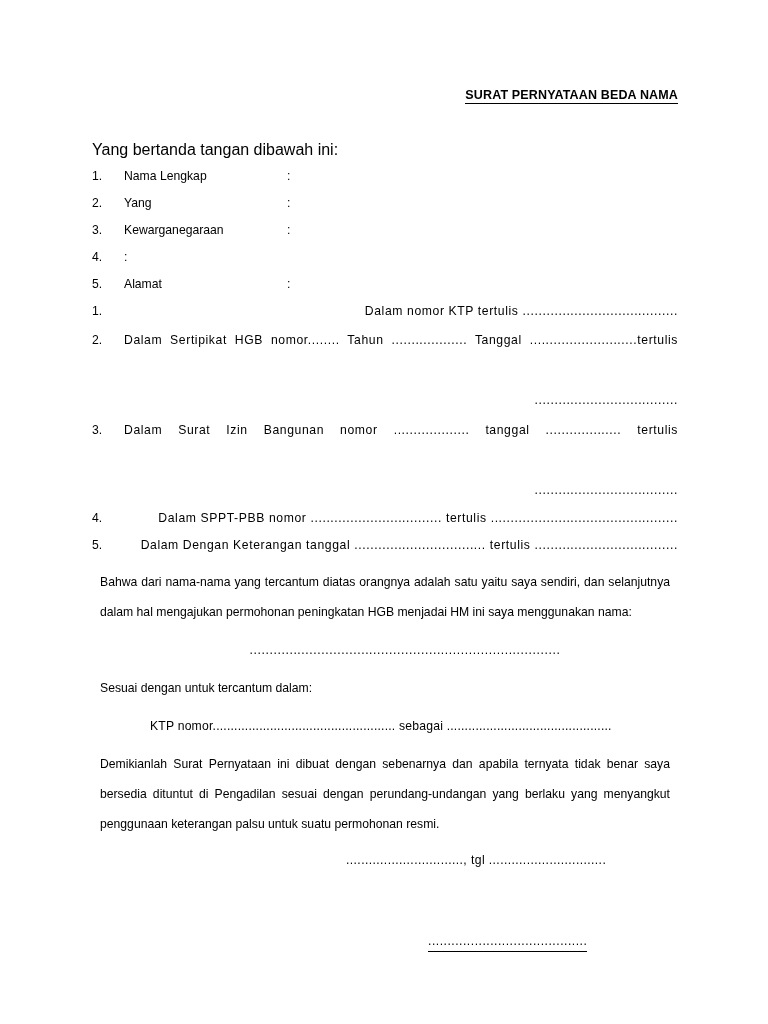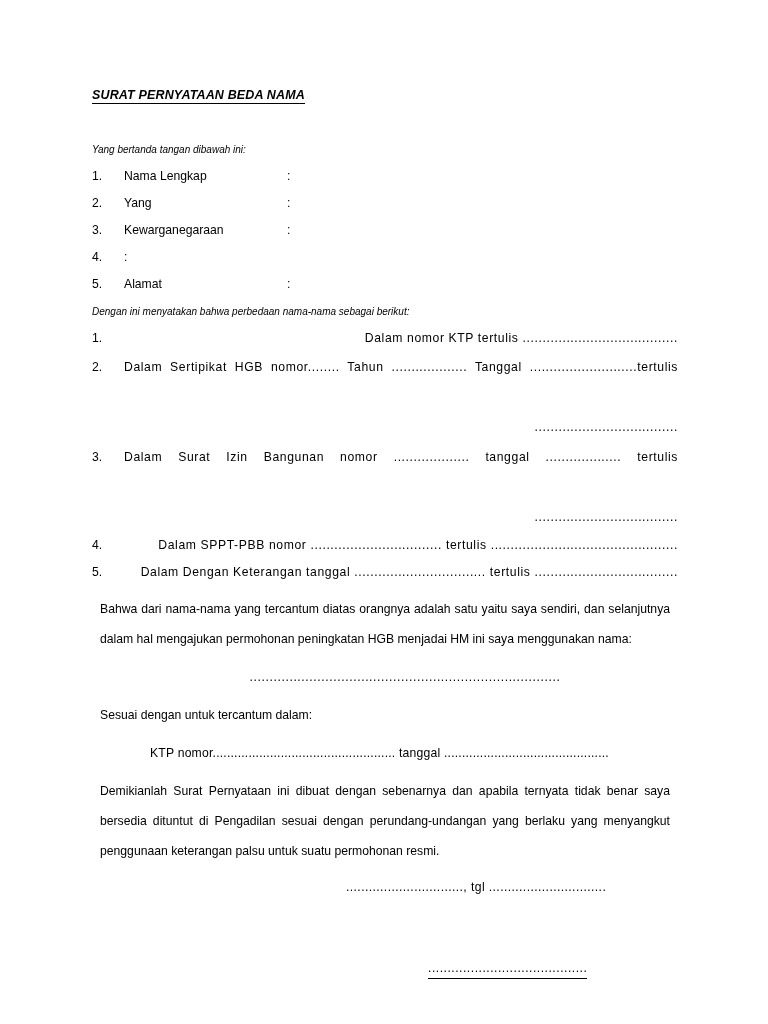--- a/index.html
+++ b/index.html
@@ -24,38 +24,36 @@
   }
   .content {
     position: absolute;
     left: 92px;
     top: 88px;
     width: 586px;
   }
 
   
   .doc-title {
-    text-align: left;
+    text-align: right;
     font-weight: bold;
     font-size: 12.5px;
     letter-spacing: 0.15px;
     margin: 0 0 34px 0;
-    font-style: italic;
   }
   .doc-title span {
     border-bottom: 1.4px solid #000;
     padding-bottom: 1px;
   }
 
   
   .line {
-    font-size: 10px;
+    font-size: 16px;
     line-height: 27px;
     margin: 0;
-    font-style: italic;
   }
   .para {
     font-size: 12.2px;
     line-height: 30px;
     margin: 8px;
     text-align: justify;
     text-justify: inter-word;
   }
 
   
@@ -183,21 +181,20 @@
     <div class="field-row">
       <span class="field-num">4.</span>
       <span class="field-colon">:</span>
     </div>
     <div class="field-row">
       <span class="field-num">5.</span>
       <span class="field-label">Alamat</span>
       <span class="field-colon">:</span>
     </div>
 
-    <p class="line">Dengan ini menyatakan bahwa perbedaan nama-nama sebagai berikut:</p>
 
     <div class="stmt-row">
       <span class="stmt-num">1.</span>
       <span class="stmt-body dots">Dalam nomor KTP tertulis .......................................</span>
     </div>
 
     <div class="stmt-row tall">
       <span class="stmt-num">2.</span>
       <span class="stmt-body justified dots"><span>Dalam Sertipikat HGB nomor........ Tahun ................... Tanggal ...........................tertulis</span><span class="force"></span></span>
     </div>
@@ -224,21 +221,21 @@
       <span class="stmt-num">5.</span>
       <span class="stmt-body dots">Dalam Dengan Keterangan tanggal ................................. tertulis ....................................</span>
     </div>
 
     <p class="para">Bahwa dari nama-nama yang tercantum diatas orangnya adalah satu yaitu saya sendiri, dan selanjutnya dalam hal mengajukan permohonan peningkatan HGB menjadai HM ini saya menggunakan nama:</p>
 
     <div class="center-blank">..............................................................................</div>
 
     <p class="para">Sesuai dengan untuk tercantum dalam:</p>
 
-    <div class="indent-line">KTP nomor................................................... tanggal ..............................................</div>
+    <div class="indent-line">KTP nomor................................................... sebagai ..............................................</div>
 
     <p class="para">Demikianlah Surat Pernyataan ini dibuat dengan sebenarnya dan apabila ternyata tidak benar saya bersedia dituntut di Pengadilan sesuai dengan perundang-undangan yang berlaku yang menyangkut penggunaan keterangan palsu untuk suatu permohonan resmi.</p>
 
     <div class="sign-block">
       <div class="sign-place">..............................., tgl ...............................</div>
       <div class="sign-space"></div>
       <div class="sign-name">.........................................</div>
     </div>
 
   </div>

